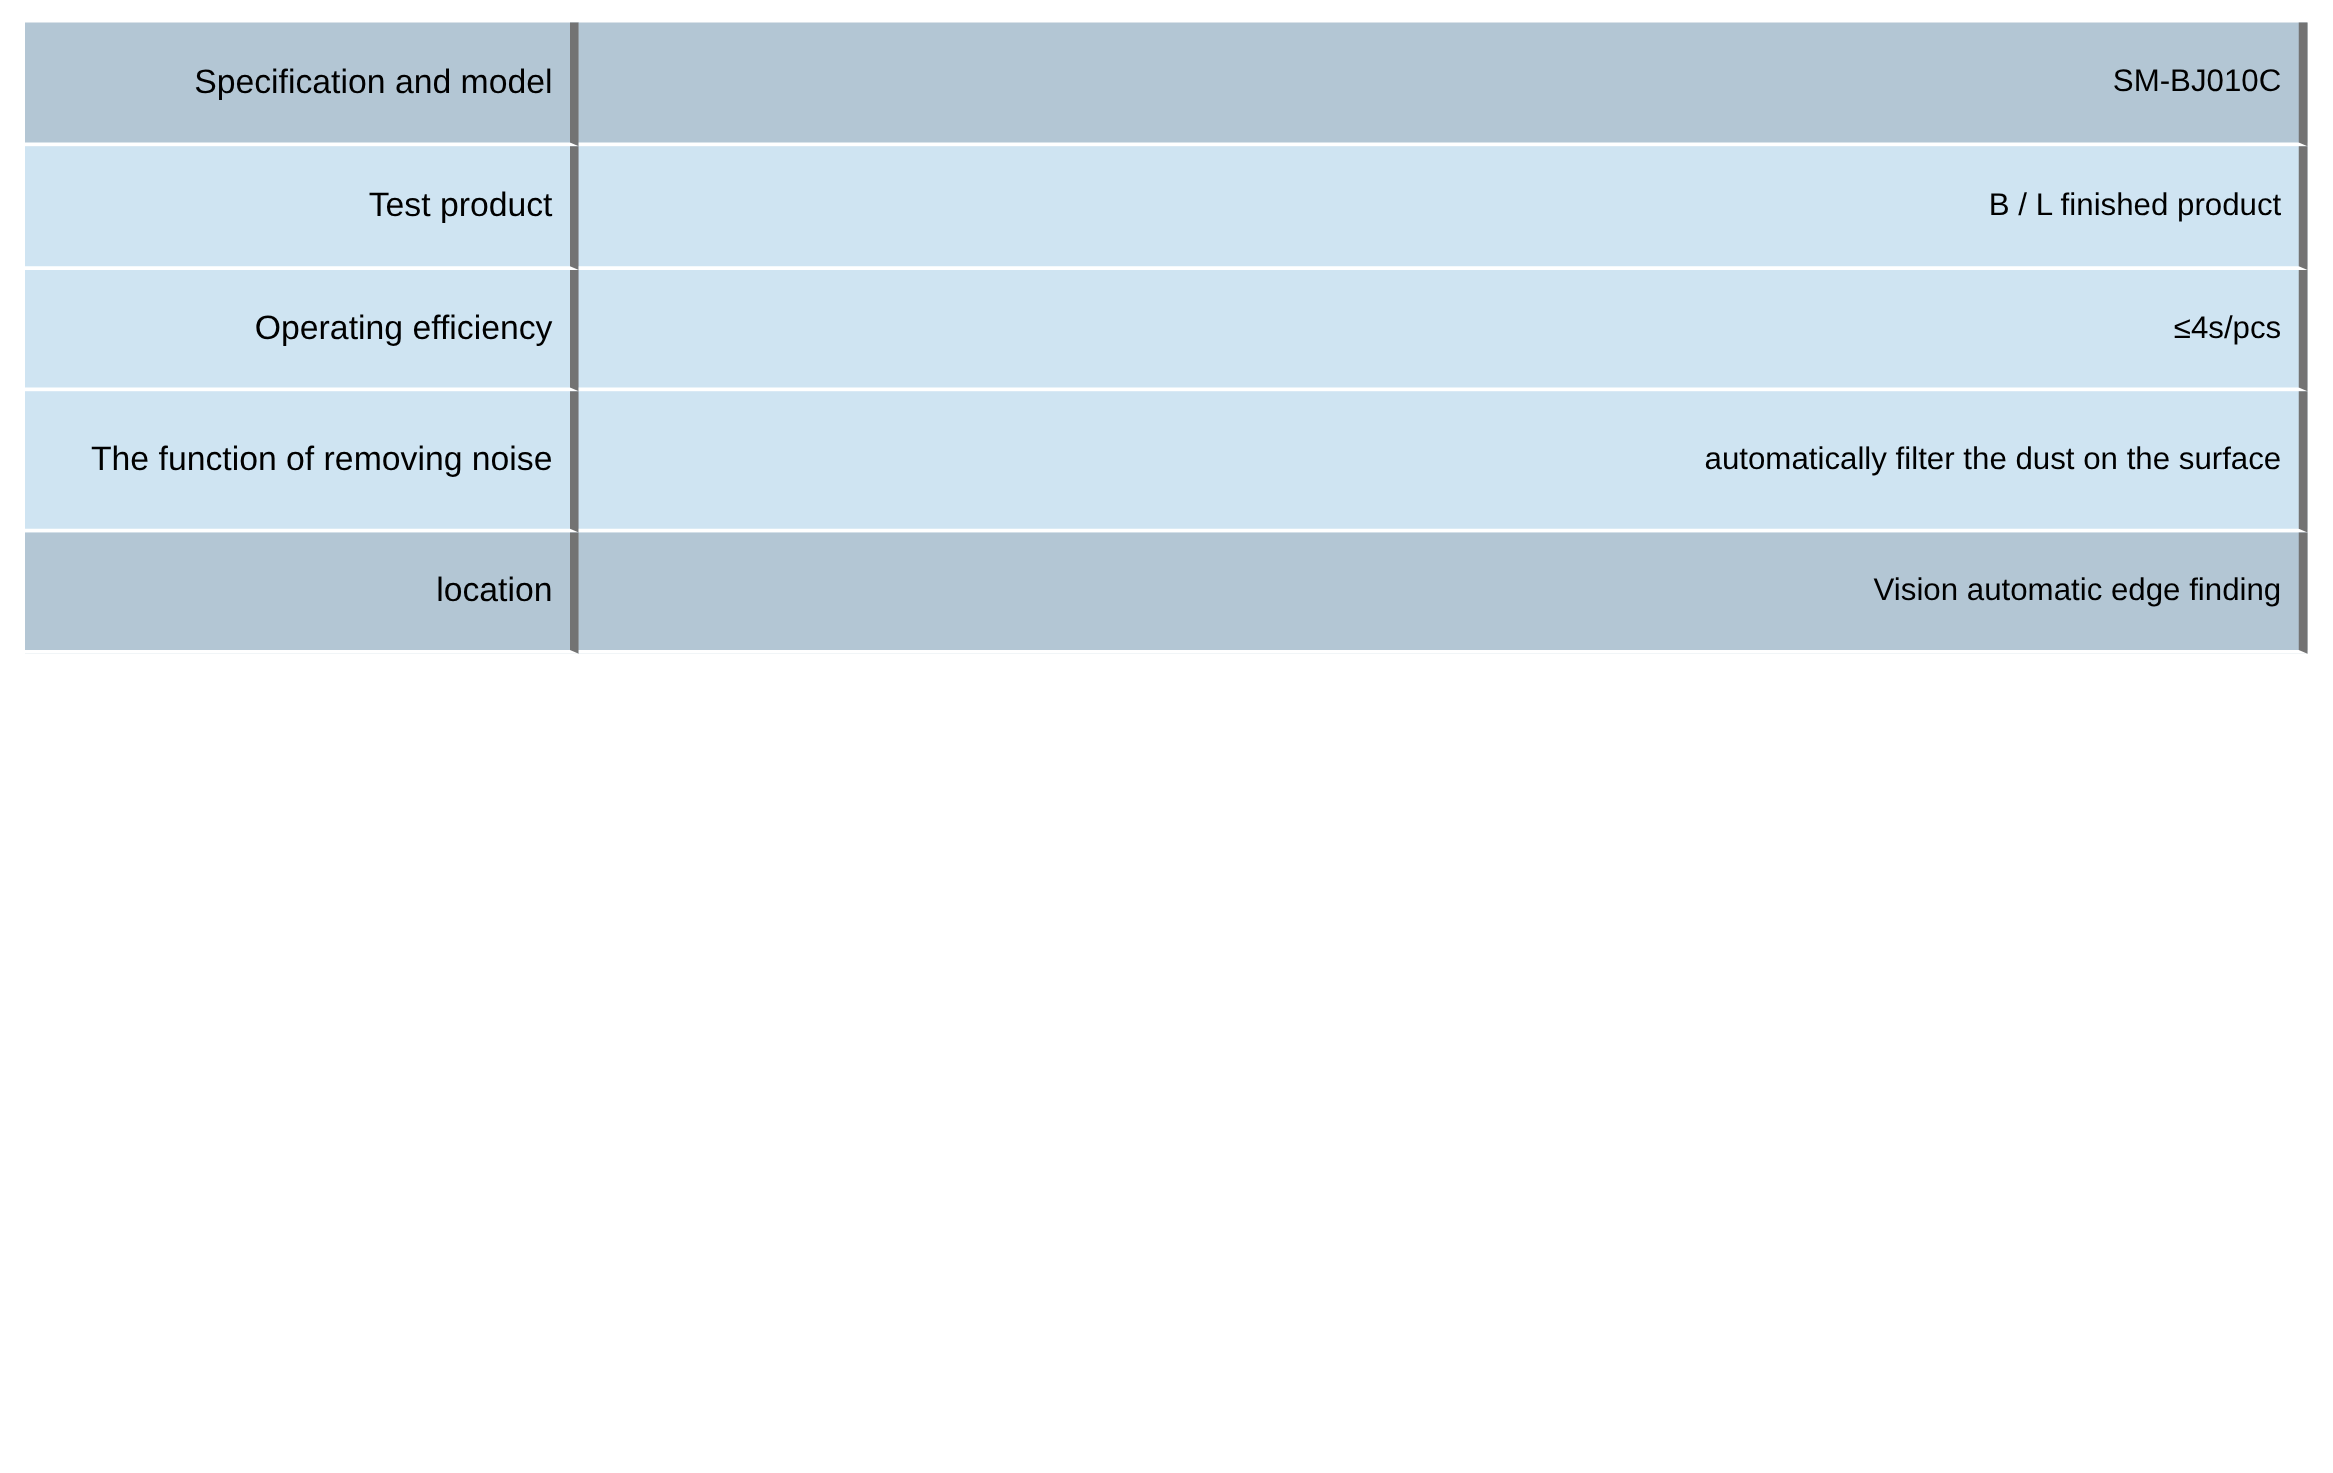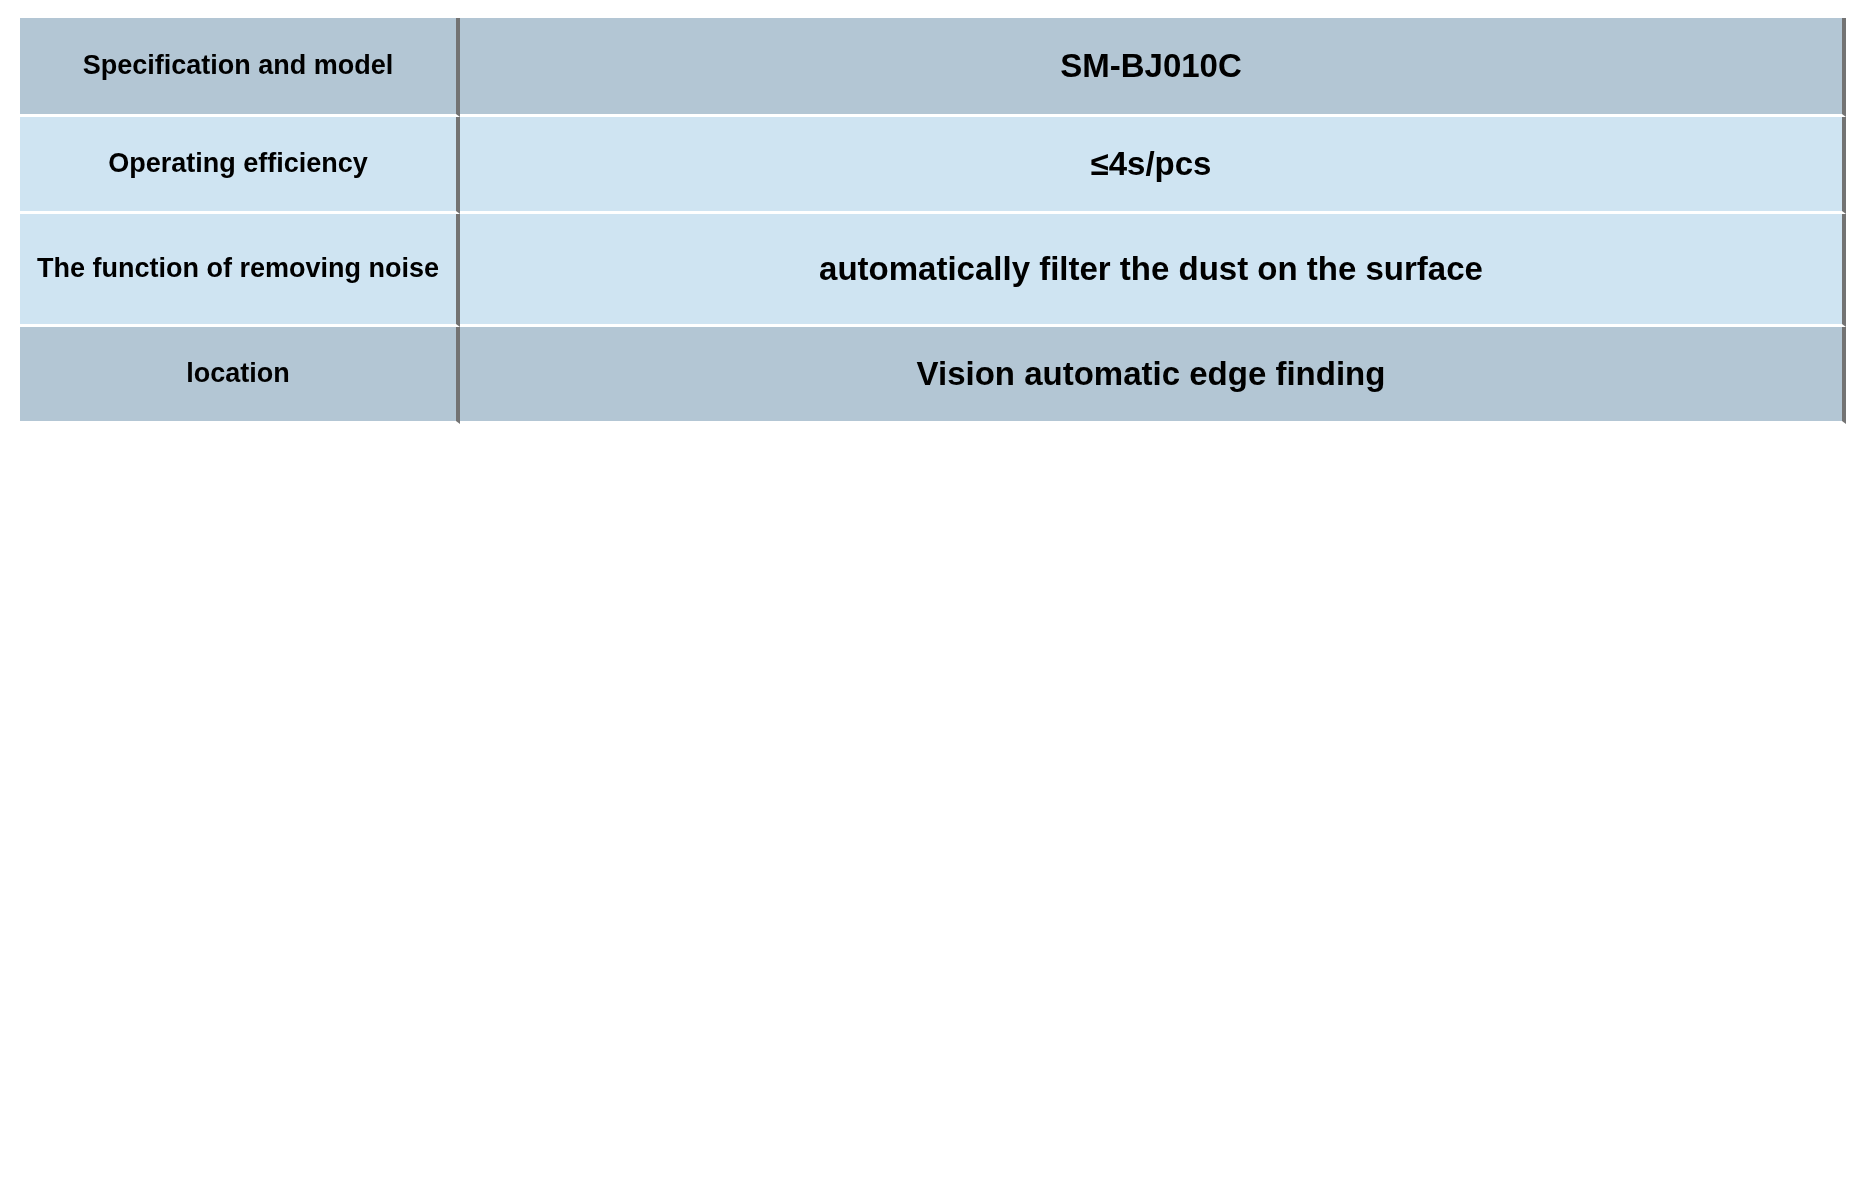--- a/index.html
+++ b/index.html
@@ -19,34 +19,34 @@
     top: 18px;
     width: 1826px;
     border-collapse: separate;
     border-spacing: 0;
   }
   .spec-table tr {
     height: 0;
   }
   .spec-table td {
     padding: 0 14px;
-    font-weight: bold;
+    font-weight: normal;
     color: #000000;
-    text-align: center;
+    text-align: right;
     vertical-align: middle;
     line-height: 1.25;
     border-bottom: 3px solid #ffffff;
-    border-right: 4px solid #737373;
+    border-right: 7px solid #737373;
   }
   .spec-table td.label {
     width: 408px;
     font-size: 27px;
   }
   .spec-table td.value {
-    font-size: 33px;
+    font-size: 25px;
   }
   .row-dark td {
     background: #b3c6d4;
   }
   .row-light td {
     background: #cfe4f2;
   }
   
   .h-a td { height: 96px; }
   .h-b td { height: 94px; }
@@ -54,20 +54,24 @@
 </style>
 </head>
 <body>
 
 <table class="spec-table">
   <tbody>
     <tr class="row-dark h-a">
       <td class="label">Specification and model</td>
       <td class="value">SM-BJ010C</td>
     </tr>
+    <tr class="row-light h-a">
+      <td class="label">Test product</td>
+      <td class="value">B / L finished product</td>
+    </tr>
     <tr class="row-light h-b">
       <td class="label">Operating efficiency</td>
       <td class="value">≤4s/pcs</td>
     </tr>
     <tr class="row-light h-c">
       <td class="label">The function of removing noise</td>
       <td class="value">automatically filter the dust on the surface</td>
     </tr>
     <tr class="row-dark h-b">
       <td class="label">location</td>

